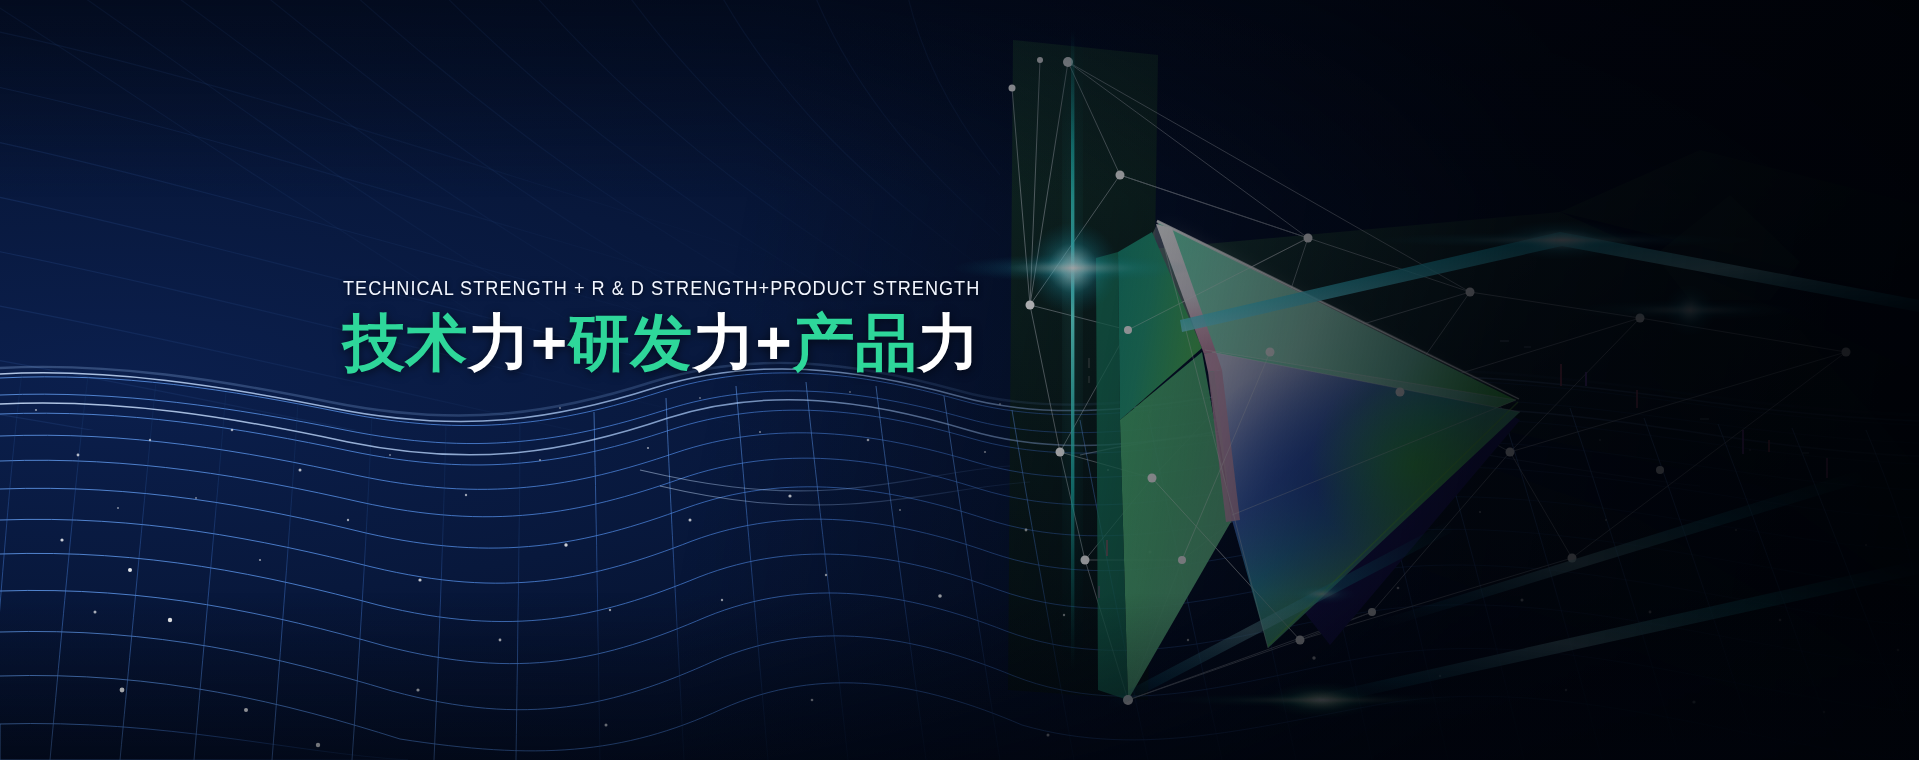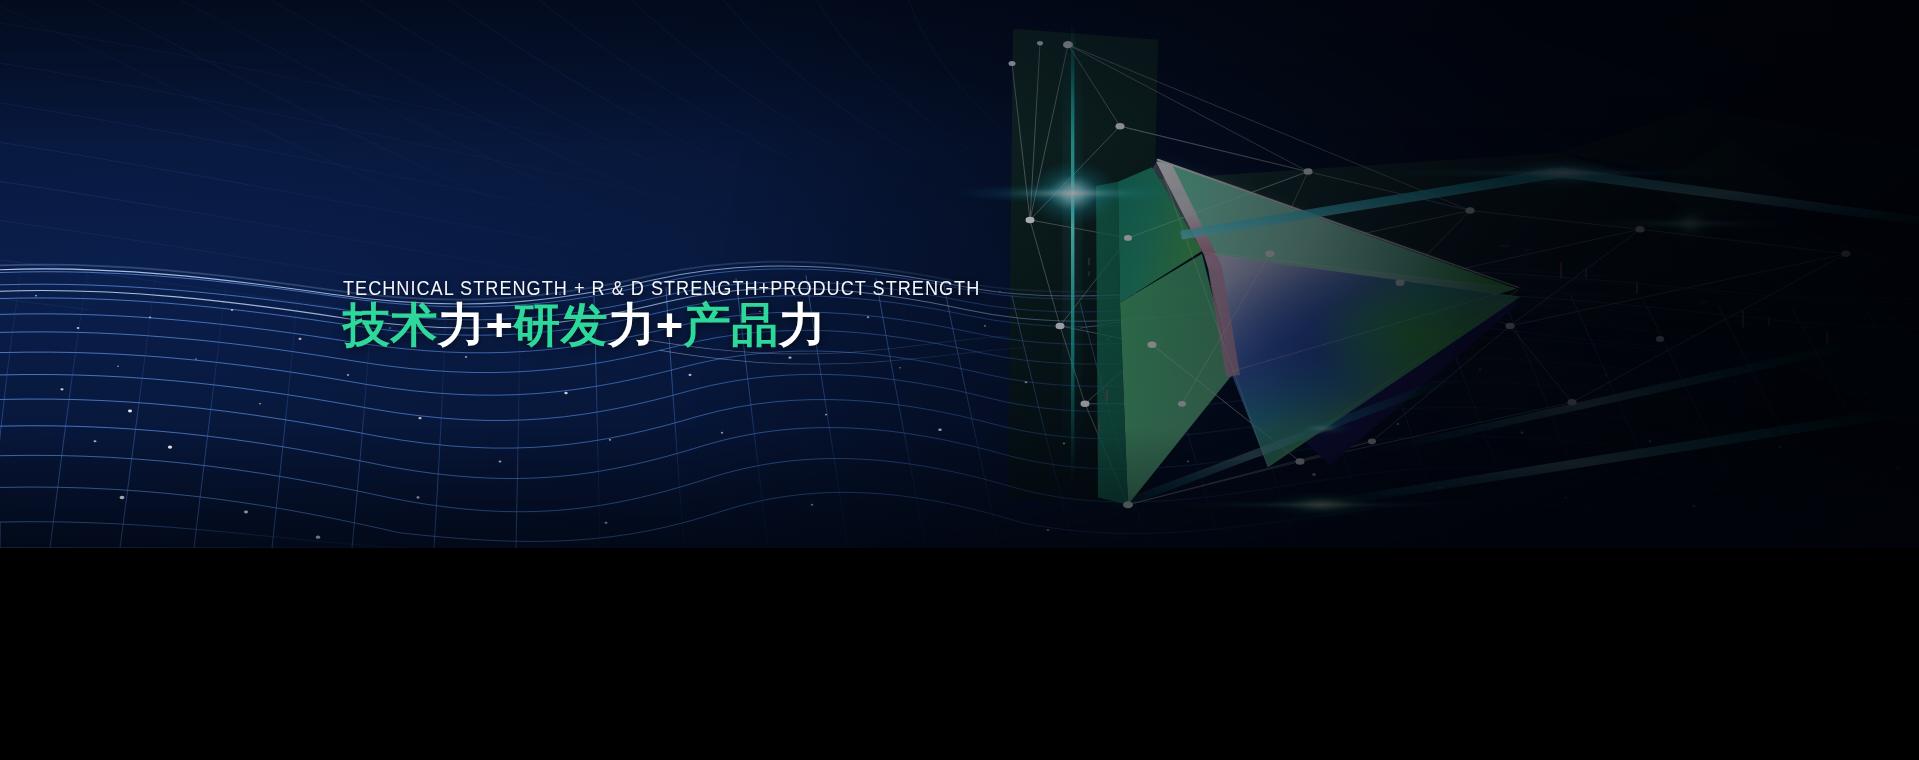--- a/index.html
+++ b/index.html
@@ -1,19 +1,19 @@
 <!DOCTYPE html>
 <html lang="zh"><head>
 <meta charset="utf-8">
 <title>Banner</title>
 <style>
   html,body{margin:0;padding:0;background:#000;}
   #stage{
     position:relative;
-    width:1919px;height:548px;
+    width:1919px;height:760px;
     overflow:hidden;
     font-family:"Liberation Sans","DejaVu Sans",sans-serif;
     background:
       radial-gradient(115% 90% at 6% 50%, #0b1f4d 0%, #08183c 32%, #051029 58%, #03091b 80%, #020713 100%),
       #02070f;
   }
   .layer{position:absolute;inset:0;pointer-events:none;}
   .layer svg{display:block;width:100%;height:100%;}
 
   
@@ -43,21 +43,22 @@
     color:#f2f6ff;
     font-weight:400;
     white-space:nowrap;
     font-stretch:condensed;
     transform:scaleX(.93);
     transform-origin:left center;
     text-shadow:0 1px 6px rgba(0,0,0,.65);
     line-height:1.15;
   }
   #headline{
-    font-size:47px;
+    margin-top:9px;
+    font-size:62px;
     font-weight:bold;
     line-height:1.12;
     white-space:nowrap;
     letter-spacing:.01em;
     text-shadow:0 2px 10px rgba(0,0,0,.6);
   }
   .g{color:#2ed79a;}
   .w{color:#ffffff;}
 </style>
 </head>

